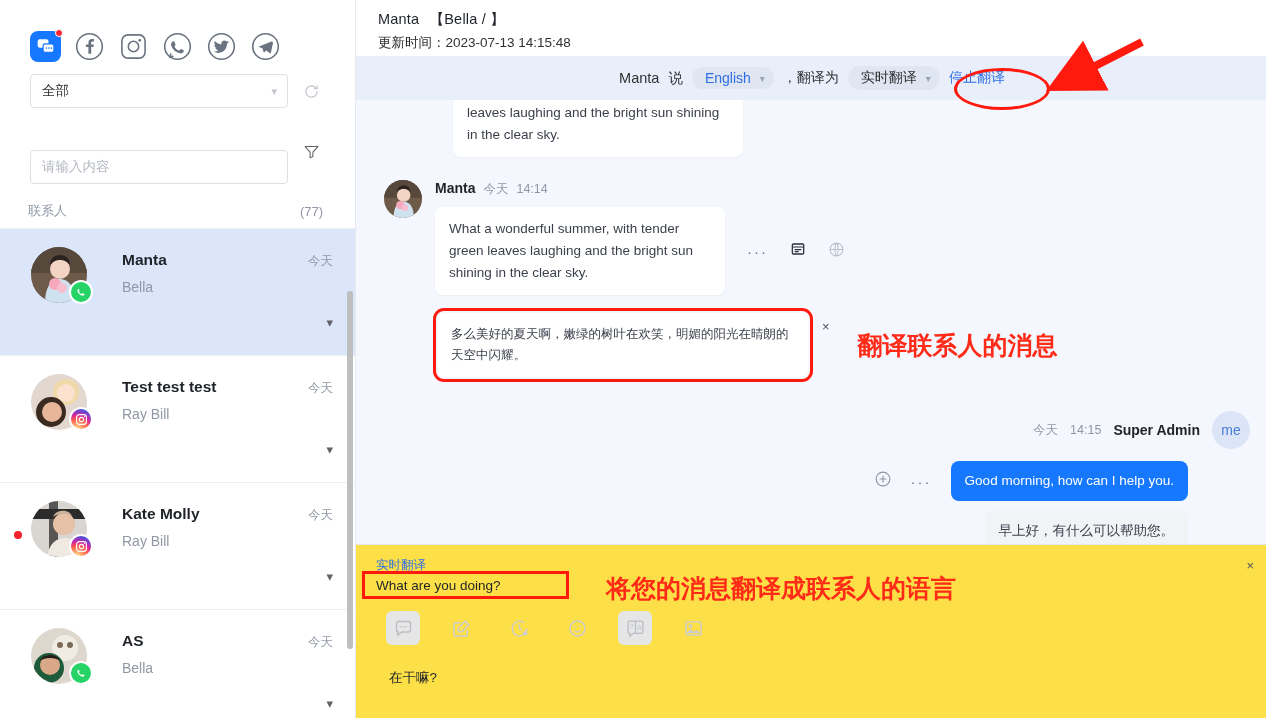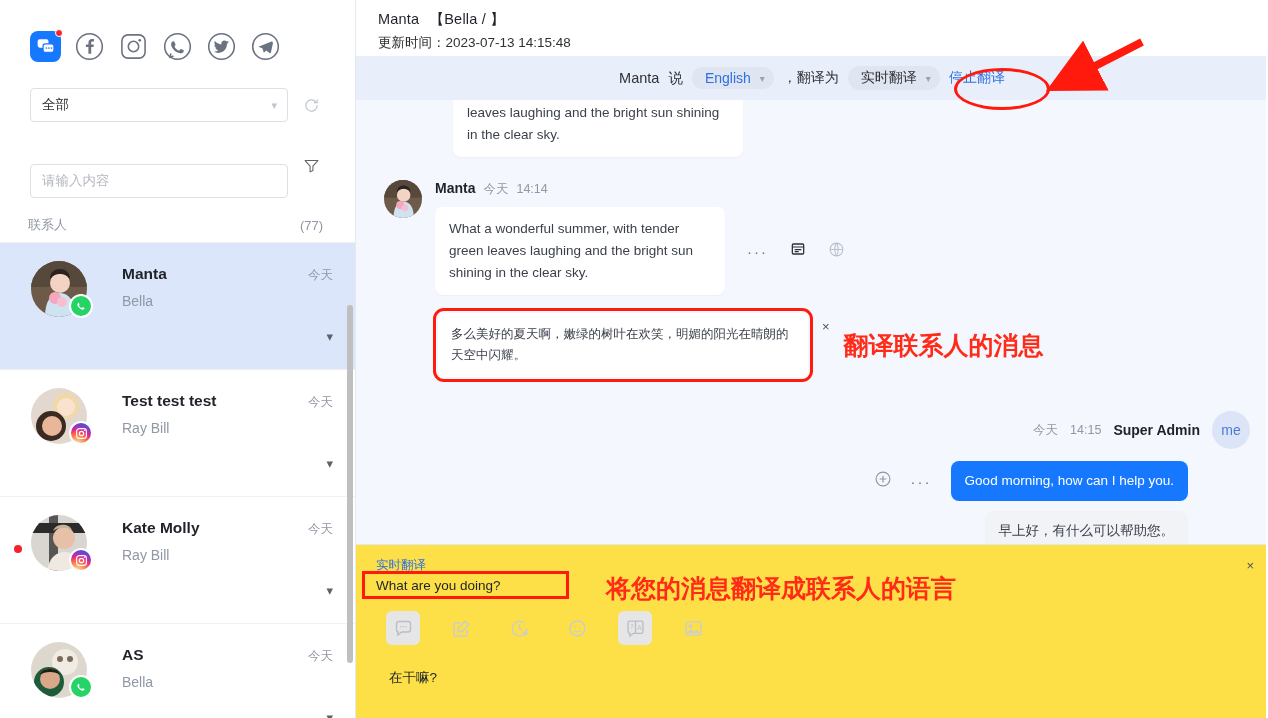--- a/index.html
+++ b/index.html
@@ -35,21 +35,21 @@
   .chan-icon .badge {
     position: absolute; top: -2px; right: -2px;
     width: 8px; height: 8px; border-radius: 50%;
     background: #f5222d; border: 1.5px solid #fff;
   }
   .chan-icon svg { display: block; }
 
   .filter-row {
     display: flex; align-items: center;
     padding: 0 0 0 30px; gap: 12px;
-    margin-top: 20px;
+    margin-top: 6px;
   }
   .select-box {
     width: 258px; height: 34px;
     border: 1px solid #dcdfe6; border-radius: 4px;
     display: flex; align-items: center; justify-content: space-between;
     padding: 0 10px 0 11px;
     font-size: 13.5px; color: #303133;
     background: #fff;
   }
   .select-box .chev { color: #c0c4cc; font-size: 11px; }
@@ -544,21 +544,21 @@
               </div>
             </div>
           </div>
         </div>
       </div>
 
       <div class="msg-row" style="left:82px; top:213px;">
         <div style="display:flex; align-items:center; gap:14px;">
           <div class="trans-box red-outline">多么美好的夏天啊，嫩绿的树叶在欢笑，明媚的阳光在晴朗的天空中闪耀。</div>
           <span style="color:#4b5162; font-size:13px; align-self:flex-start; margin-top:6px;">×</span>
-          <span class="annot" style="">翻译联系人的消息</span>
+          <span class="annot" style="margin-left:14px;">翻译联系人的消息</span>
         </div>
       </div>
 
       <div class="msg-row" style="right:18px; top:311px;">
         <div style="display:flex; justify-content:flex-end; align-items:center; gap:12px;">
           <span class="sender-time">今天</span>
           <span class="sender-time">14:15</span>
           <span class="sender-name">Super Admin</span>
           <div class="me-avatar">me</div>
         </div>

